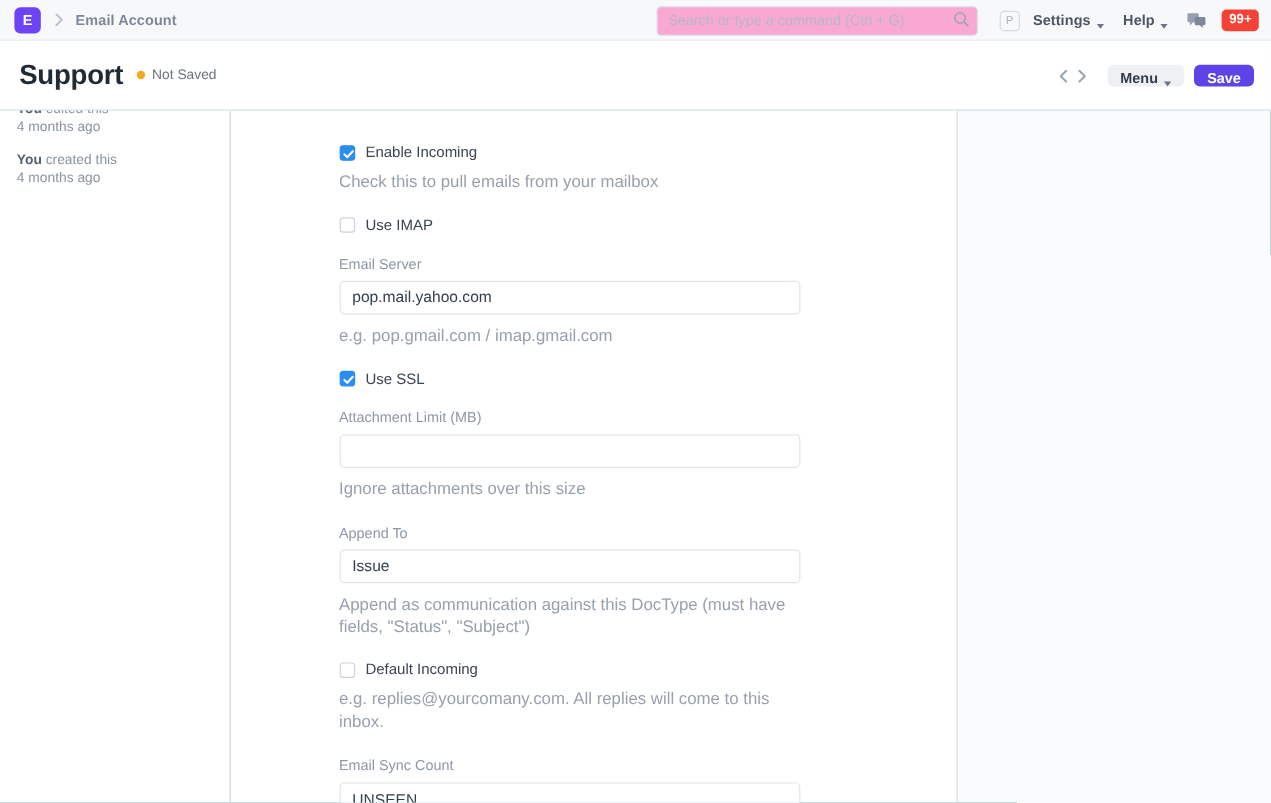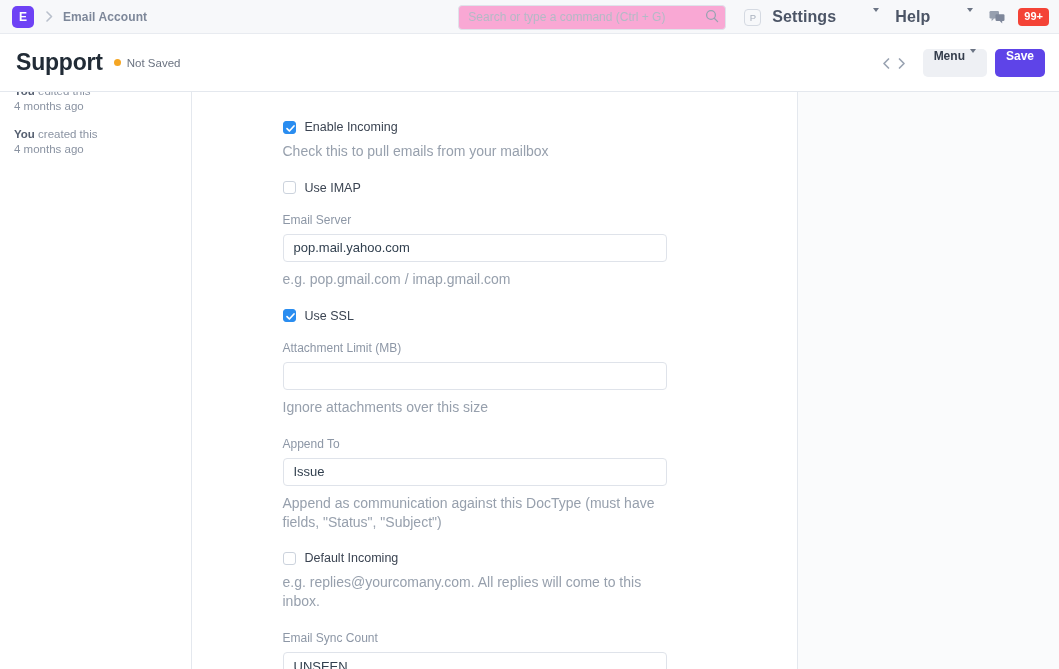--- a/index.html
+++ b/index.html
@@ -74,28 +74,27 @@
   .avatar-p {
     width: 17px; height: 17px;
     border: 1px solid #d5dae2;
     border-radius: 4px;
     color: #a8b0bd;
     font-size: 9.5px;
     display: flex; align-items: center; justify-content: center;
     margin-right: 11px;
   }
   .nav-link {
-    font-size: 16px;
+    font-size: 12px;
     font-weight: bold;
     color: #4c5566;
     margin-right: 16px;
-    display: flex; align-items: flex-start;
+    display: flex; align-items: flex-end;
     cursor: pointer;
     letter-spacing: .1px;
-    gap: 32px;
   }
   .caret {
     display: inline-block;
     margin-left: 5px;
     width: 0; height: 0;
     border-left: 3.5px solid transparent;
     border-right: 3.5px solid transparent;
     border-top: 4px solid #6b7484;
   }
   .chat-icon { margin-right: 13px; color: #9aa3b2; display: flex; cursor: pointer; }
@@ -144,22 +143,22 @@
     height: 58px;
     display: flex; align-items: center;
   }
   .nav-arrows { display: flex; align-items: center; margin-right: 14px; color: #9aa3b2; }
   .nav-arrows span { padding: 0 2px; cursor: pointer; display: flex; }
   .btn {
     font-size: 12px;
     font-weight: bold;
     border-radius: 5px;
     padding: 0 11px;
-    height: 28px;
-    display: flex; align-items: flex-start;
+    height: 18px;
+    display: flex; align-items: flex-end;
     cursor: pointer;
     border: none;
     font-family: "Liberation Sans", sans-serif;
   }
   .btn-default { background: #eef0f4; color: #343d4c; margin-right: 8px; }
   .btn-primary { background: #5e44e8; color: #fff; }
 
   
   .body-wrap {
     display: flex;

